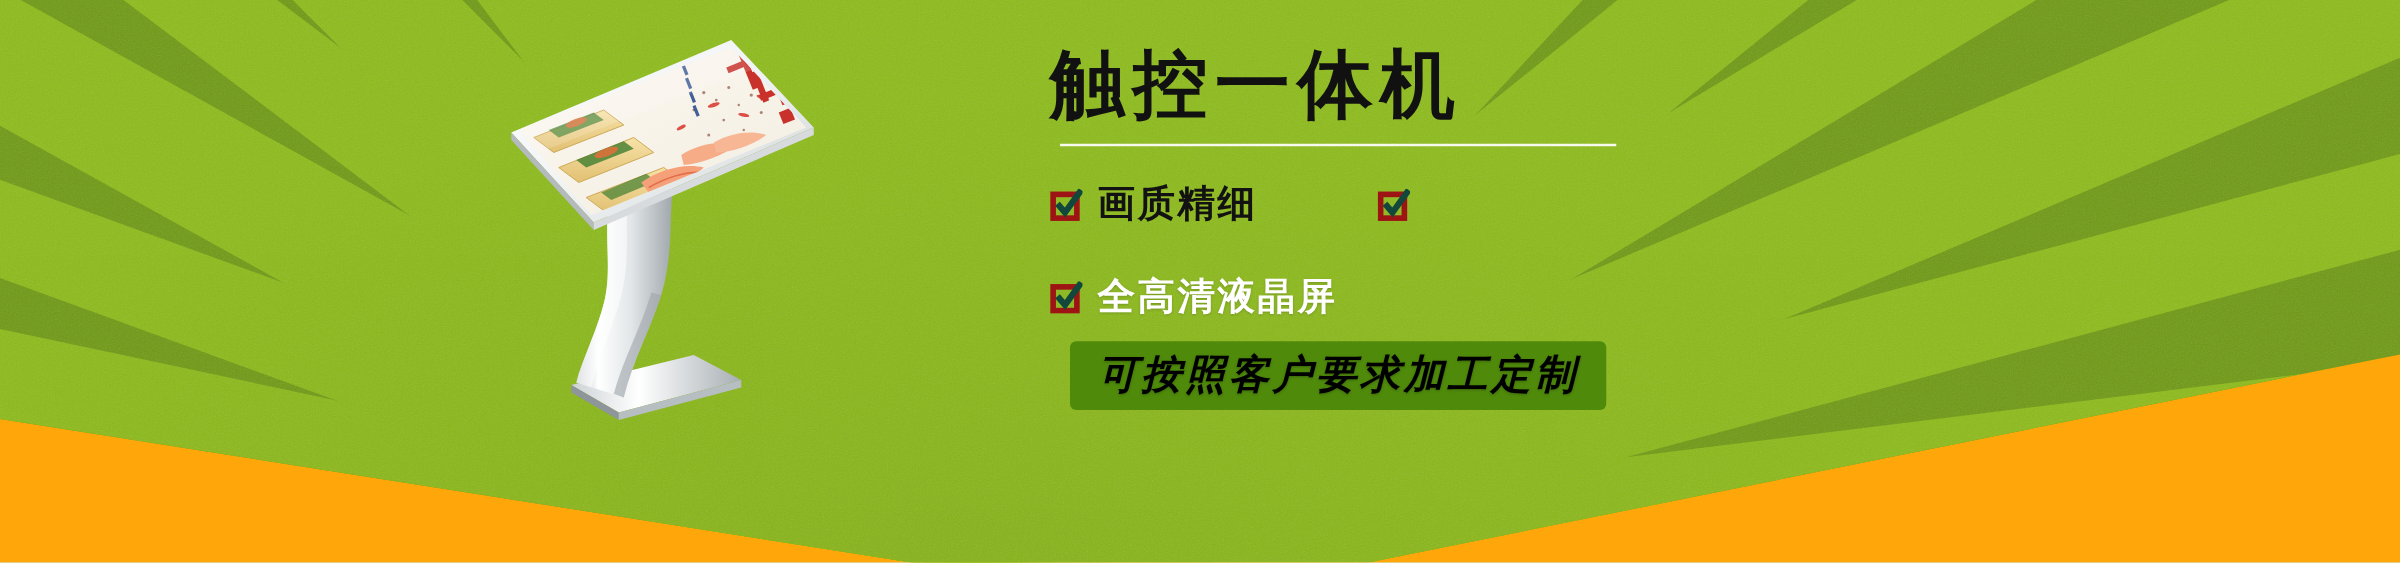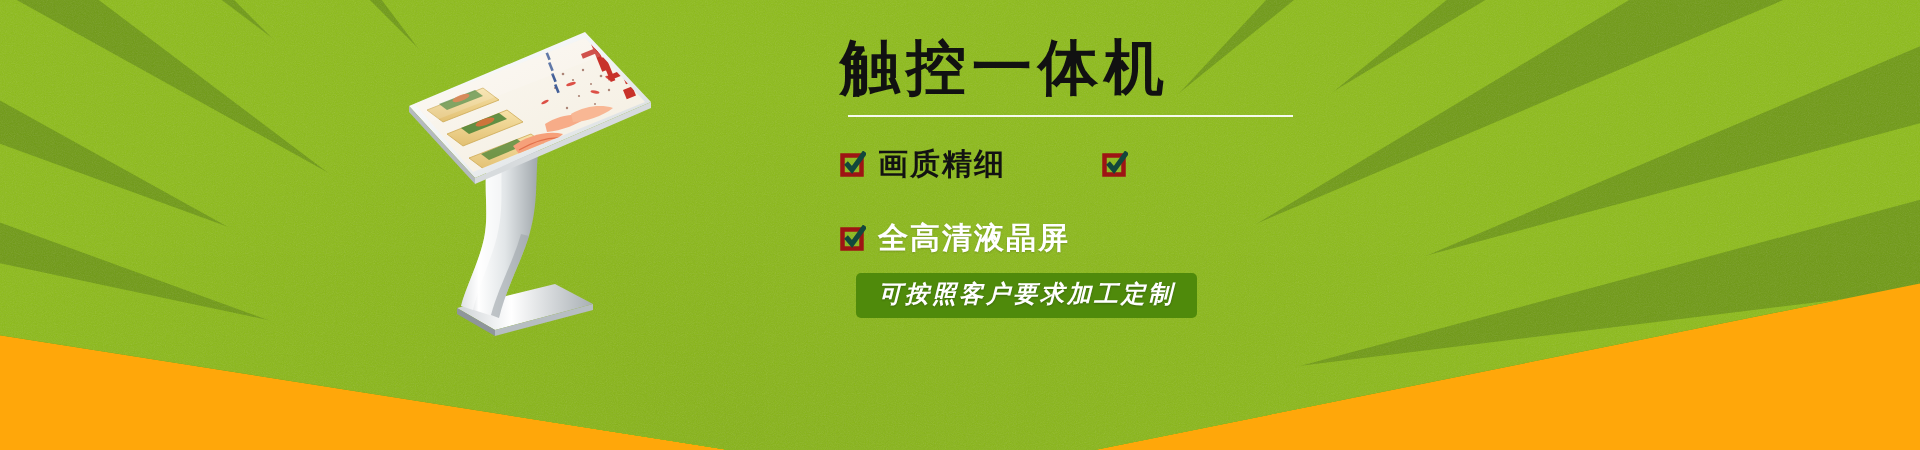--- a/index.html
+++ b/index.html
@@ -153,24 +153,24 @@
 
   .cta {
     margin-top: 20px;
     margin-left: 16px;
     display: inline-block;
     background: #4f8a0b;
     border-radius: 5px;
     padding: 8px 22px 10px 22px;
   }
   .cta-text {
-    font-size: 24px;
+    font-size: 32px;
     font-weight: bold;
     font-style: italic;
-    color: #ffffff;
+    color: #000000;
     letter-spacing: 3px;
     line-height: 1.15;
     white-space: nowrap;
     text-shadow: 0 1px 2px rgba(0,0,0,0.25);
   }
 </style>
 </head>
 <body>
 
 <div id="banner">

